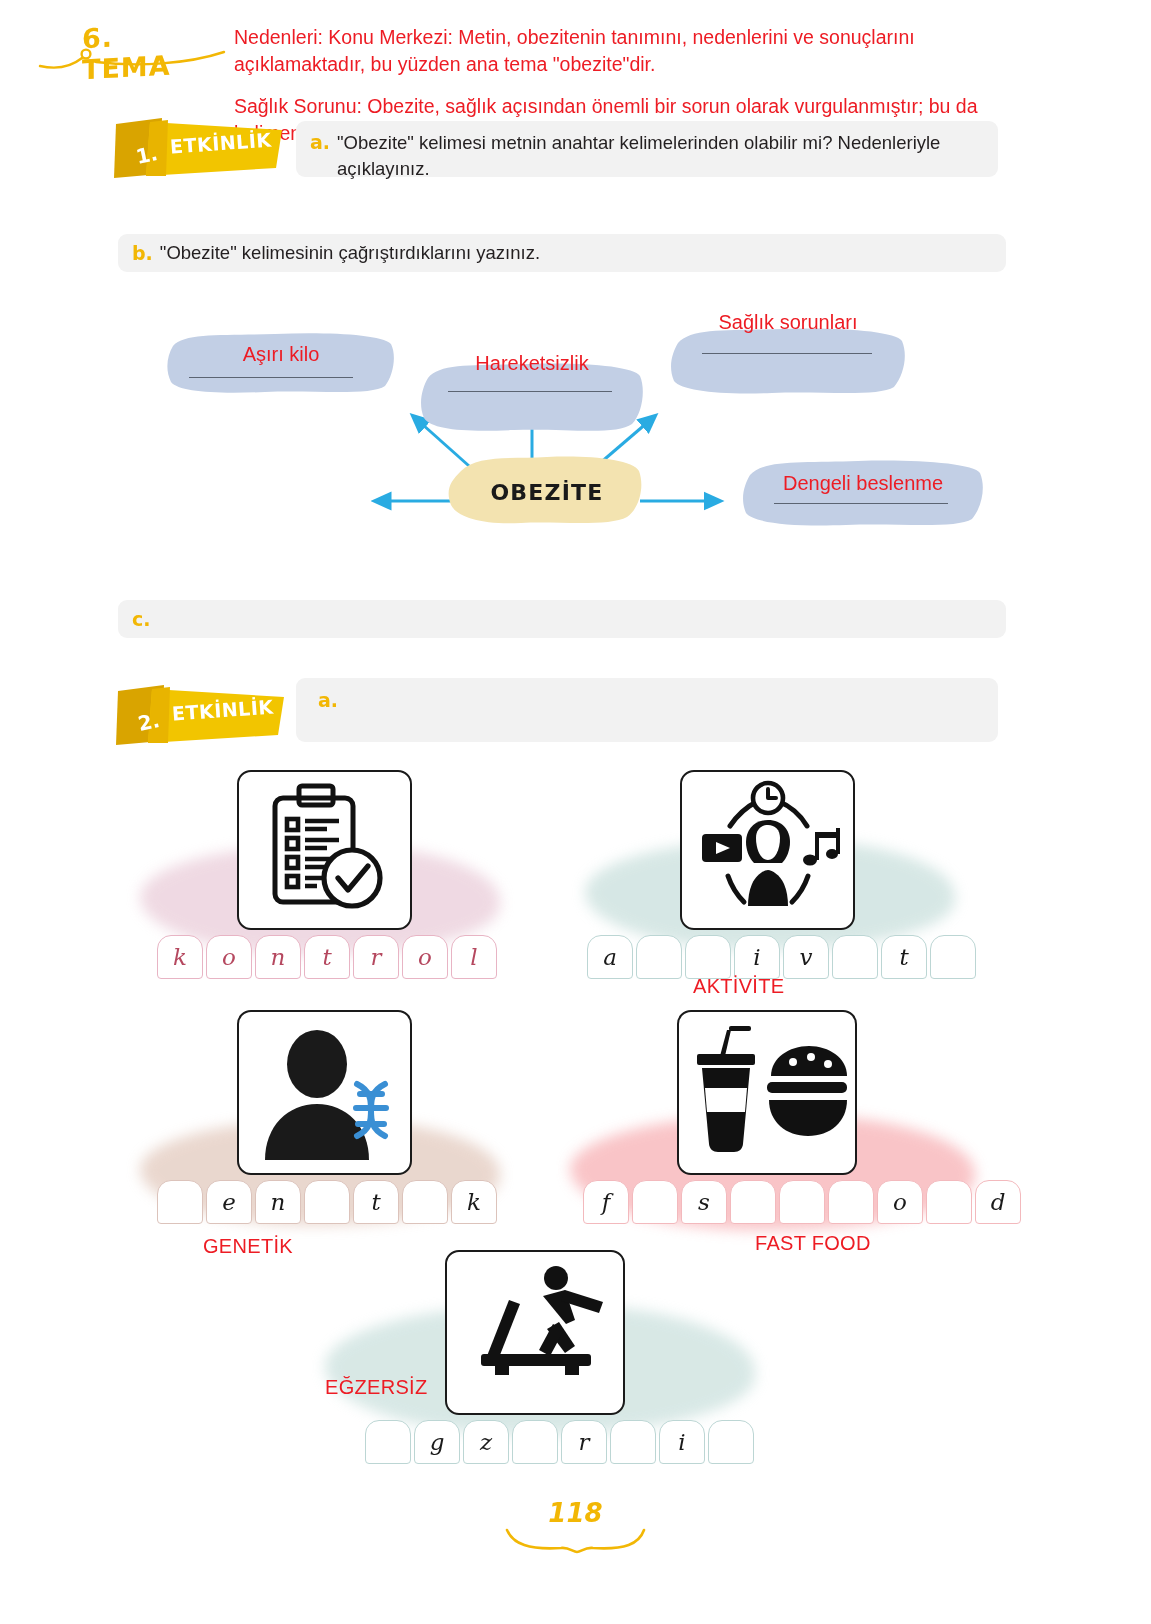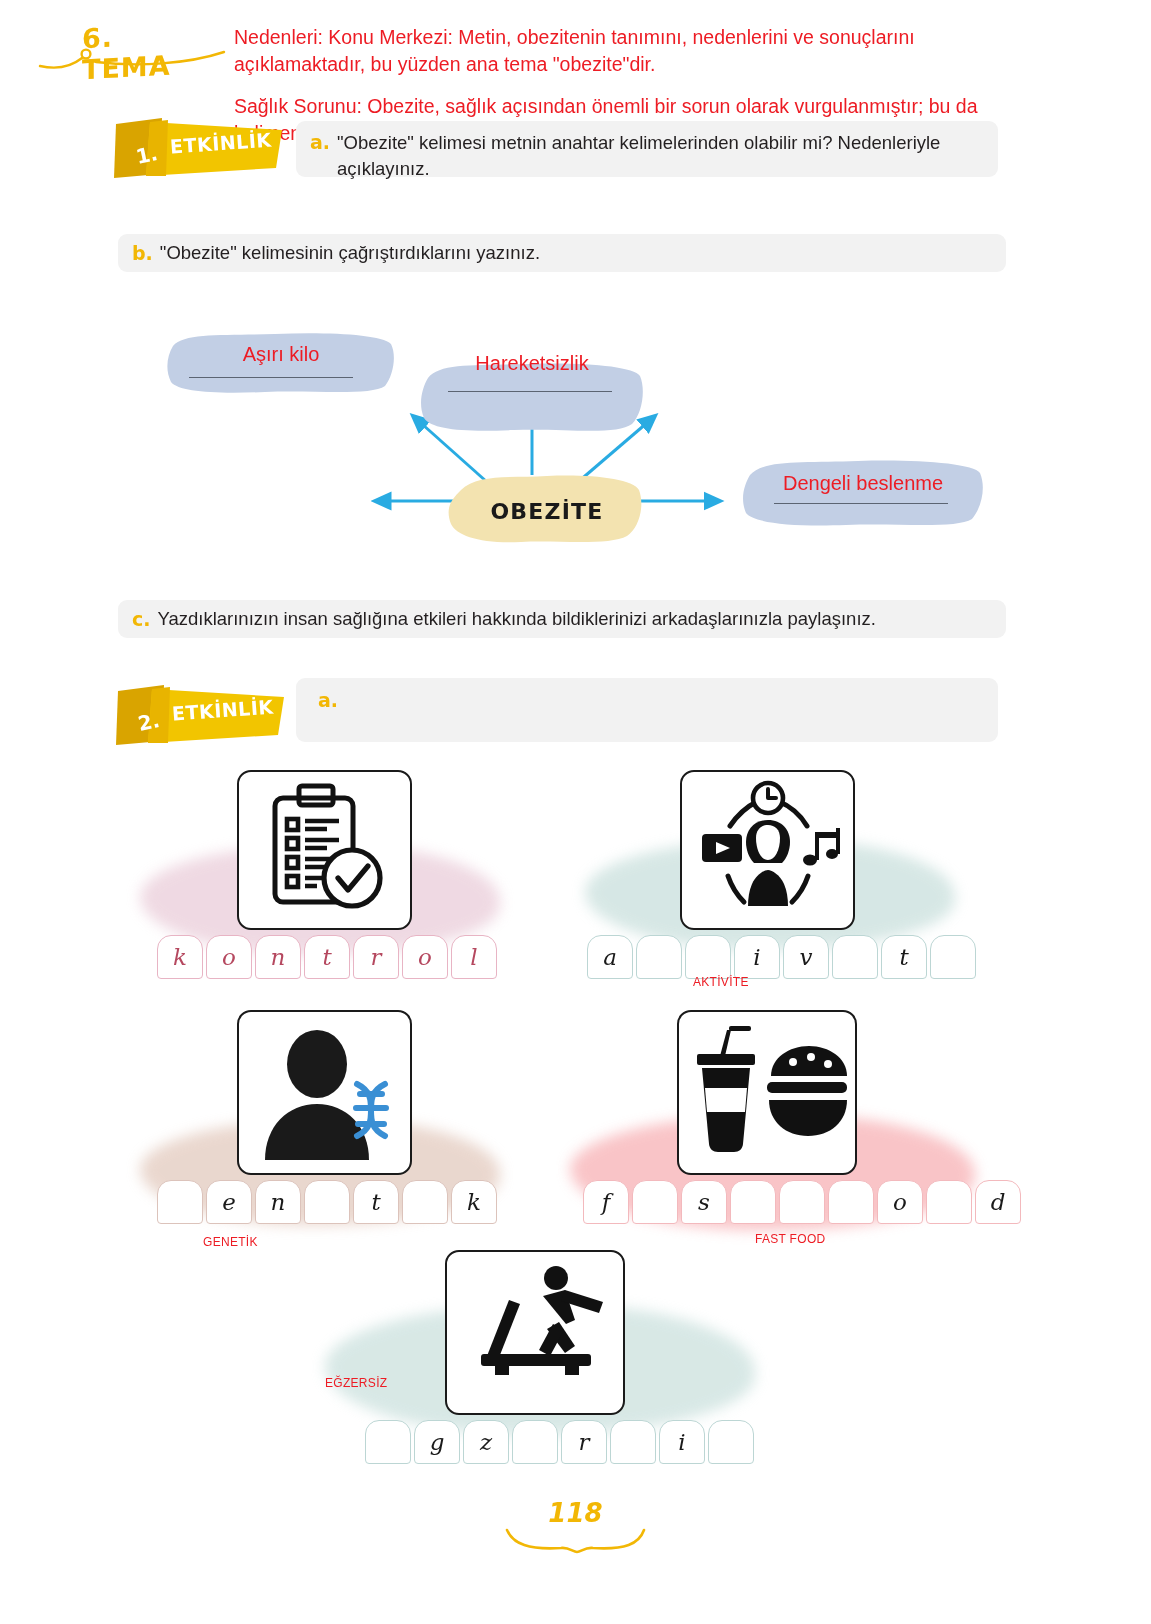--- a/index.html
+++ b/index.html
@@ -74,21 +74,21 @@
     border-radius:14px 14px 4px 4px;margin-right:3px;
     display:flex;align-items:center;justify-content:center;
     font-size:23px;font-family:"DejaVu Serif",serif;font-style:italic;
     color:#1a1a1a;box-sizing:border-box;
   }
   .tiles.pink .tile{border-color:#e8b4c4;color:#b5485f;}
   .tiles.teal .tile{border-color:#bcd6d4;}
   .tiles.blush .tile{border-color:#dcc3bb;}
   .tiles.rose .tile{border-color:#f3b9bd;}
   .answer{
-    position:absolute;color:#ed1c24;font-size:12px;letter-spacing:.3px;
+    position:absolute;color:#ed1c24;font-size:20px;letter-spacing:.3px;
   }
 
   
   .pageno{
     position:absolute;left:0;right:0;top:1498px;text-align:center;
     color:#f2b705;font-size:26px;font-weight:700;font-style:italic;
     font-family:"DejaVu Sans",sans-serif;
   }
 </style>
 </head>
@@ -154,41 +154,47 @@
     </div>
 
     <div class="blob" style="left:418px;top:29px;width:228px;height:78px;margin-top:44px;">
       <svg width="228" height="78" viewBox="0 0 228 78" style="position:absolute;left:0;top:0;">
         <path d="M10,20 C22,4 62,8 112,6 C162,4 216,8 222,18 C228,32 224,56 214,66 C198,78 146,70 96,72 C46,74 14,72 6,60 C0,46 4,30 10,20 Z" fill="#c2cfe5"></path>
       </svg>
       <div class="cap" style="top:-5px;">Hareketsizlik</div>
       <div class="rule" style="left:30px;top:33px;width:164px;"></div>
     </div>
 
+    <div class="blob" style="left:668px;top:40px;width:240px;height:72px;">
+      <svg width="240" height="72" viewBox="0 0 240 72" style="position:absolute;left:0;top:0;">
+        <path d="M10,18 C24,2 64,6 116,4 C168,2 228,6 234,16 C240,30 236,50 226,62 C210,72 156,66 104,68 C52,70 14,66 6,56 C0,42 4,28 10,18 Z" fill="#c2cfe5"></path>
+      </svg>
+      <div class="cap" style="top:-13px;">Sağlık sorunları</div>
+      <div class="rule" style="left:34px;top:28px;width:170px;"></div>
+    </div>
 
 
     <div class="blob" style="left:740px;top:172px;width:246px;height:72px;">
       <svg width="246" height="72" viewBox="0 0 246 72" style="position:absolute;left:0;top:0;">
         <path d="M10,18 C24,2 66,6 118,4 C172,2 234,6 240,16 C246,30 242,50 232,62 C216,72 160,66 106,68 C52,70 14,66 6,56 C0,42 4,28 10,18 Z" fill="#c2cfe5"></path>
       </svg>
       <div class="cap" style="top:16px;">Dengeli beslenme</div>
       <div class="rule" style="left:34px;top:46px;width:174px;"></div>
     </div>
 
-    <div class="blob" style="left:447px;top:185px;width:200px;height:76px;">
+    <div class="blob" style="left:447px;top:166px;width:200px;height:76px;">
       <svg width="200" height="76" viewBox="0 0 200 76" style="position:absolute;left:0;top:0;">
         <path d="M14,20 C30,4 64,8 100,6 C140,4 186,8 192,20 C198,36 192,58 180,66 C162,76 110,70 74,72 C34,74 10,66 4,54 C-2,38 4,30 14,20 Z" fill="#f3e3b0"></path>
       </svg>
       <div class="center-label" style="left:0;top:29px;width:200px;">OBEZİTE</div>
     </div>
   </div>
 
   <div class="qbox" style="left:118px;top:600px;width:888px;height:38px;padding:7px 14px;align-items:center;">
     <span class="bullet">c.</span>
-    <span class="qtxt">Yazdıklarınızın insan sağlığına etkileri hakkında bildiklerinizi arkadaşlarınızla paylaşınız.</span>
   </div>
 
   <div class="etk" style="left:112px;top:683px;">
     <svg class="ribbon" width="175" height="64" viewBox="0 0 175 64">
       <path d="M6 8 L52 2 L50 58 L4 62 Z" fill="#d9a400"></path>
       <path d="M40 6 L172 14 L166 52 L36 60 Z" fill="#f2c500"></path>
       <path d="M40 6 L58 4 L56 60 L36 60 Z" fill="#e8b400"></path>
     </svg>
     <div class="num">2.</div>
     <div class="lbl">ETKİNLİK</div>

